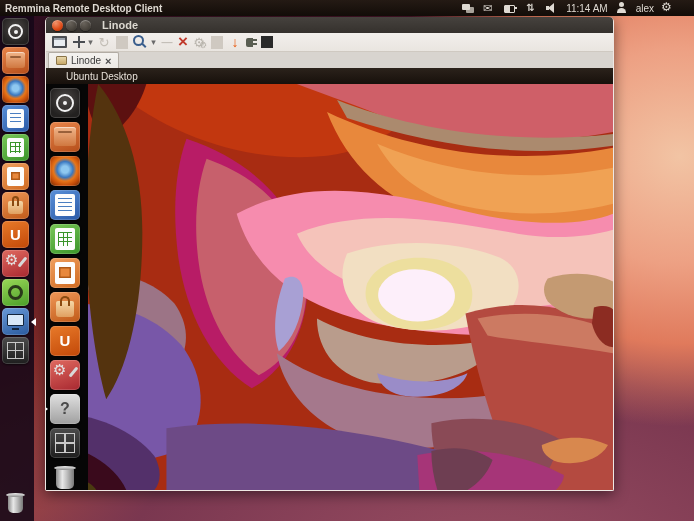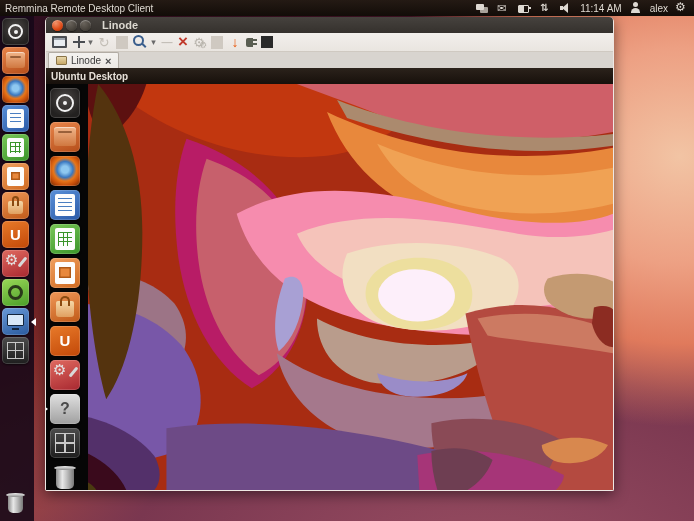--- a/index.html
+++ b/index.html
@@ -9,22 +9,22 @@
     background-color:#3a1226;
     background:
       radial-gradient(ellipse 420px 360px at 98% 30%, #f2c4a4 0%, #eda083 30%, #e07a5c 52%, rgba(224,122,92,0) 75%),
       radial-gradient(ellipse 820px 520px at 70% 115%, #9c5064 0%, #7a3750 45%, rgba(122,55,80,0) 75%),
       linear-gradient(160deg, #2e0e20 0%, #4a1528 25%, #8a2e28 50%, #b8503a 68%, #8a3a4a 85%, #6e2c44 100%);
   }
   
   .host-panel{position:absolute;left:0;top:0;right:0;height:16px;
     background:linear-gradient(#241a14,#120c08);
     display:flex;align-items:center;color:#dfdad2;font-size:10px;z-index:50;}
-  .host-panel .title{font-weight:normal;margin-left:5px;}
-  .panel-right{margin-left:auto;display:flex;align-items:center;gap:7px;padding-right:5px;}
+  .host-panel .title{font-weight:bold;margin-left:5px;}
+  .panel-right{margin-left:auto;display:flex;align-items:center;gap:7px;padding-right:19px;}
   .panel-right .time,.panel-right .user{font-size:10px;color:#dfdad2;}
   
   .pi{position:relative;width:14px;height:12px;display:inline-block;flex:none;}
   .pi-network::before{content:"";position:absolute;left:1px;top:2px;width:8px;height:6px;background:#ded9d2;border-radius:1px;box-shadow:4px 3px 0 0 #a8a29a;}
   .pi-mail::before{content:"✉";font-size:11px;line-height:12px;color:#ded9d2;position:absolute;left:1px;top:0;}
   .pi-battery::before{content:"";position:absolute;left:1px;top:3px;width:9px;height:6px;border:1px solid #ded9d2;border-radius:1px;background:linear-gradient(90deg,#ded9d2 0 60%,transparent 60%);}
   .pi-battery::after{content:"";position:absolute;left:12px;top:5px;width:2px;height:2px;background:#ded9d2;}
   .pi-arrows::before{content:"⇅";font-size:10px;line-height:12px;font-weight:bold;color:#ded9d2;position:absolute;left:2px;top:0;}
   .pi-volume::before{content:"";position:absolute;left:1px;top:4px;width:3px;height:4px;background:#ded9d2;}
   .pi-volume::after{content:"";position:absolute;left:3px;top:1px;border-top:5px solid transparent;border-bottom:5px solid transparent;border-right:6px solid #ded9d2;}
@@ -121,21 +121,21 @@
   .tab{height:15px;display:flex;align-items:center;gap:4px;padding:0 7px;
     background:linear-gradient(#f4f2ef,#ecE9e5);border:1px solid #b2aca4;border-bottom:none;
     border-radius:2px 2px 0 0;font-size:10px;color:#3a3a3a;}
   .tab-icon{width:11px;height:9px;position:relative;flex:none;}
   .tab-icon::before{content:"";position:absolute;inset:0;background:linear-gradient(#e8d8ac,#c8a868);border:1px solid #8a7448;border-radius:1px;}
   .tab-close{font-weight:bold;font-size:11px;color:#4a4a4a;line-height:10px;}
   
   .viewport{flex:1;position:relative;overflow:hidden;background:#000;}
   .remote-panel{position:absolute;left:0;top:0;right:0;height:16px;z-index:45;
     background:linear-gradient(#2b221b,#17100b);display:flex;align-items:center;color:#e6e0d8;font-size:10px;}
-  .remote-panel .title{font-weight:bold;margin-left:5px;}
+  .remote-panel .title{font-weight:normal;margin-left:20px;}
   .wallpaper{position:absolute;left:0;top:16px;right:0;bottom:0;}
   .wallpaper svg{display:block;width:100%;height:100%;}
 </style>
 </head>
 <body>
 
 <div class="host-panel">
   <span class="title">Remmina Remote Desktop Client</span>
   <div class="panel-right">
     <span style="display:flex;gap:7px;align-items:center;">

